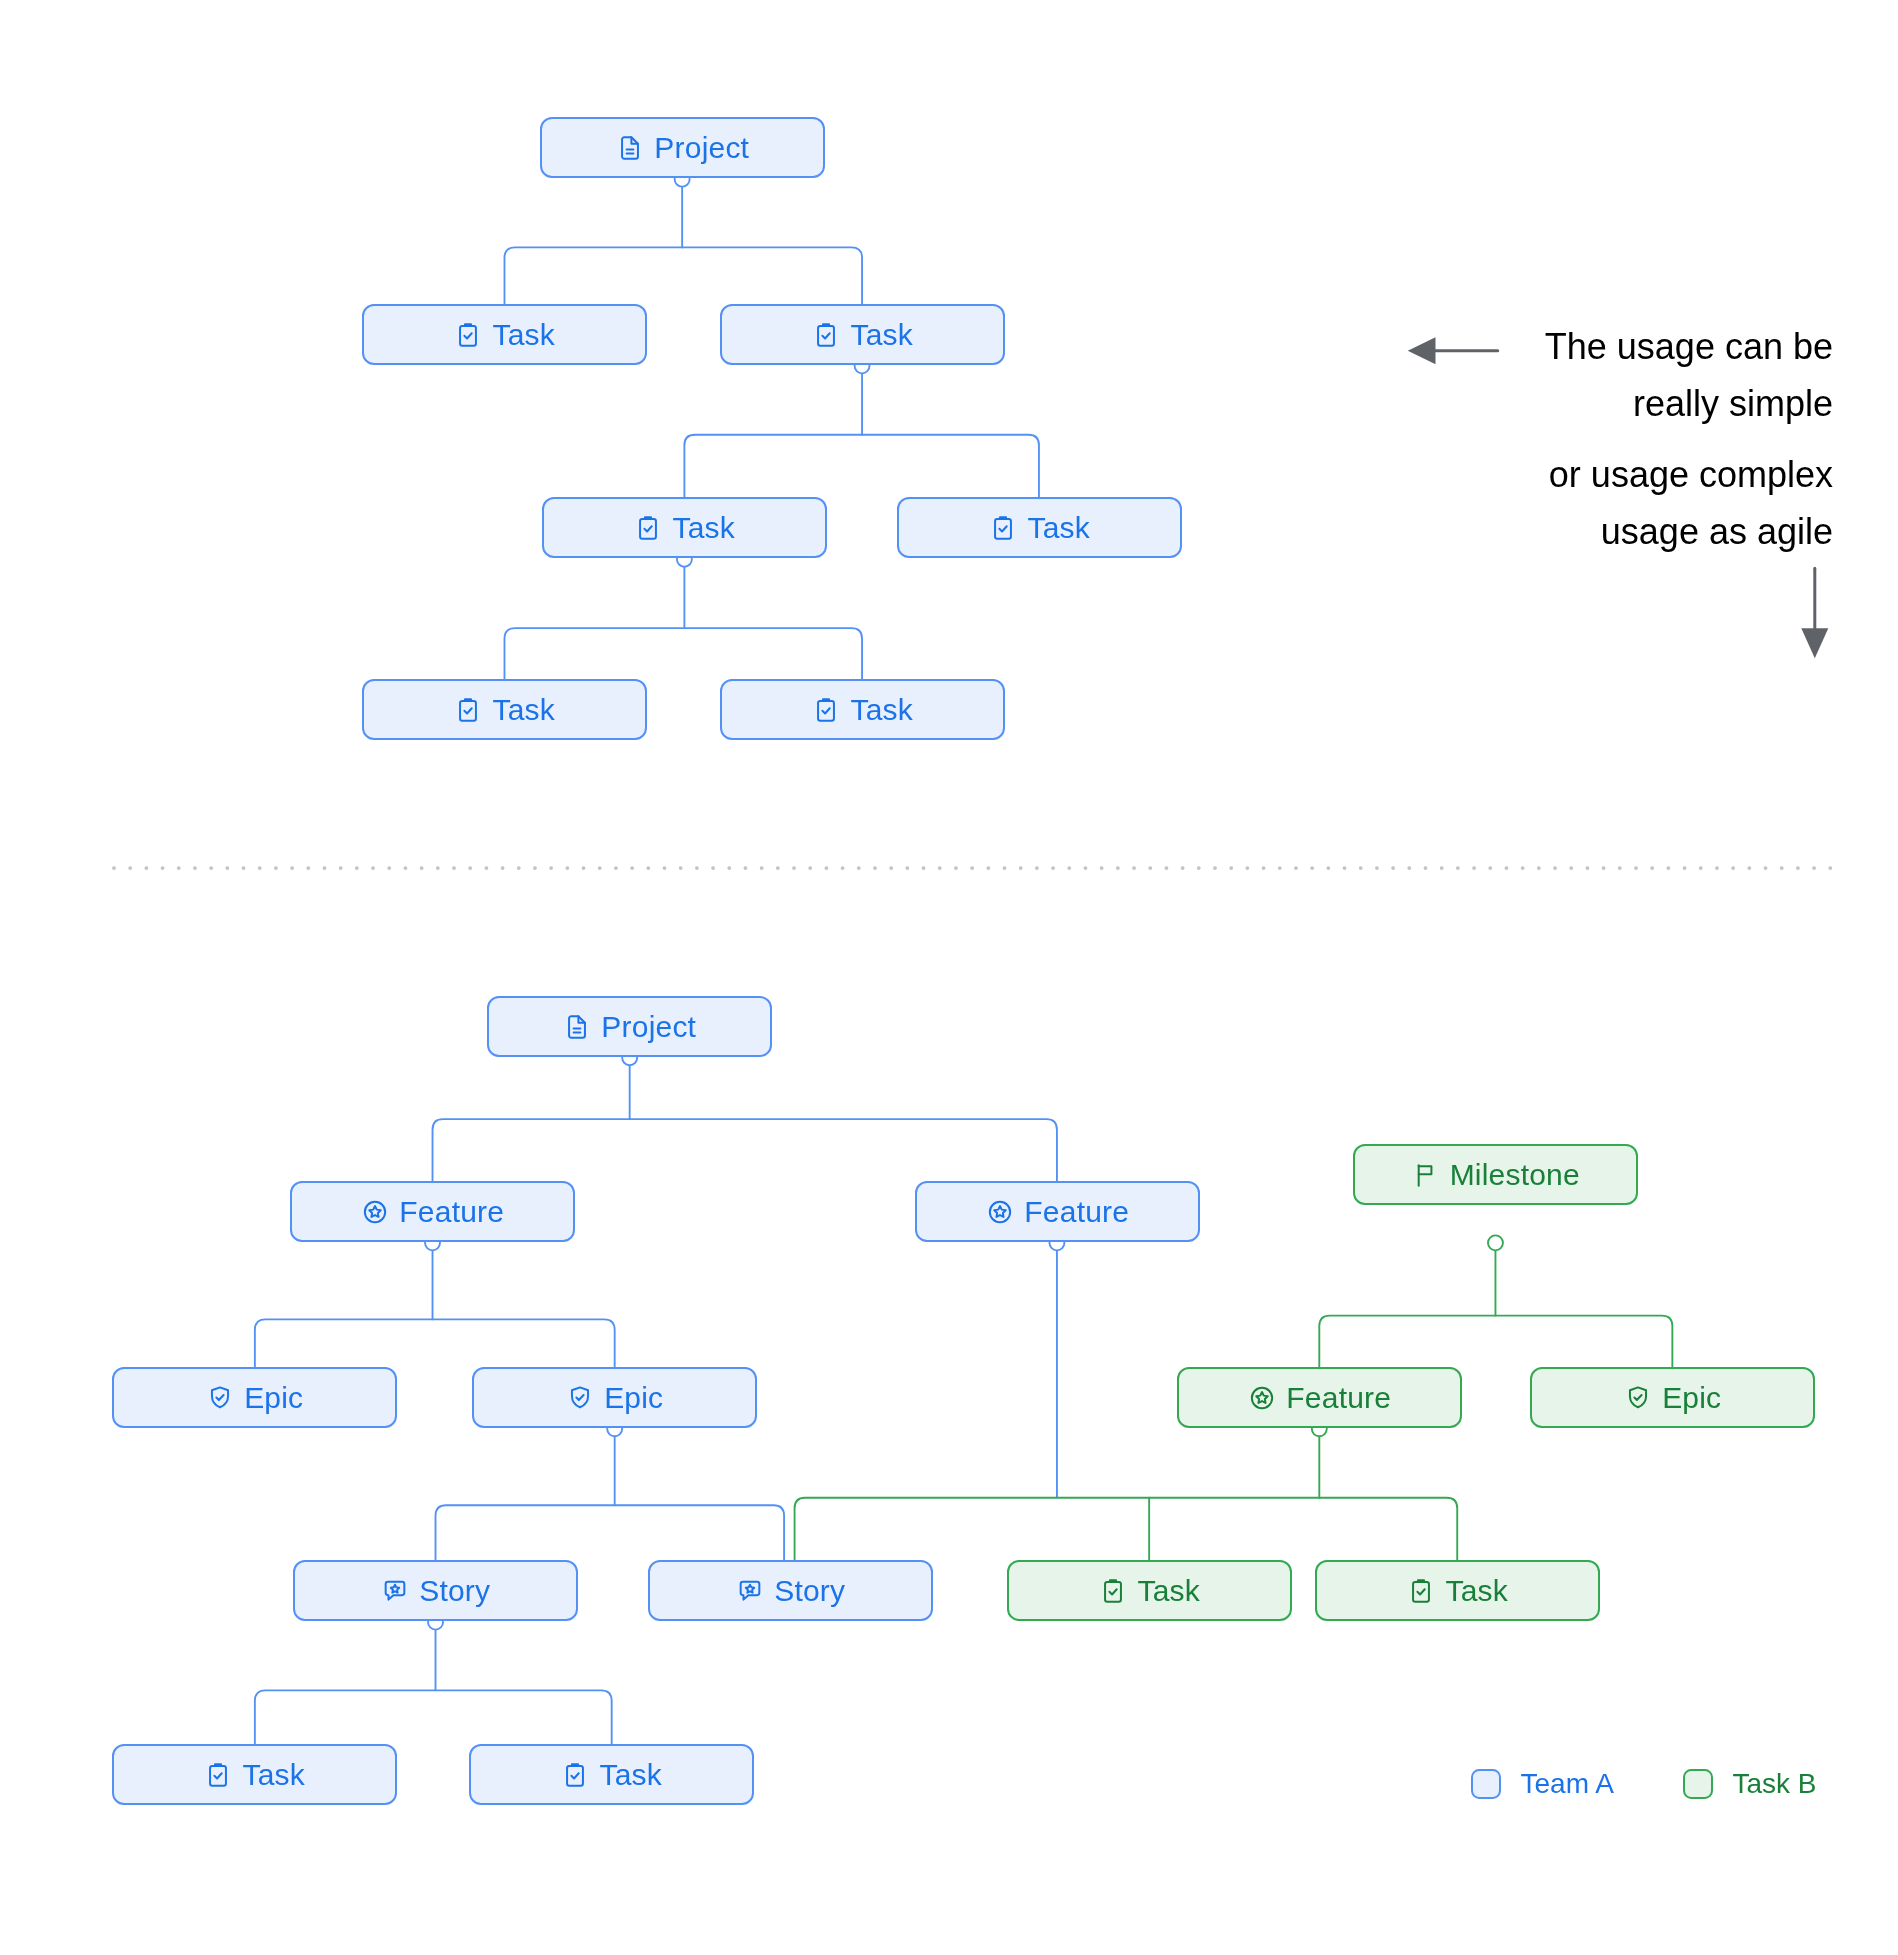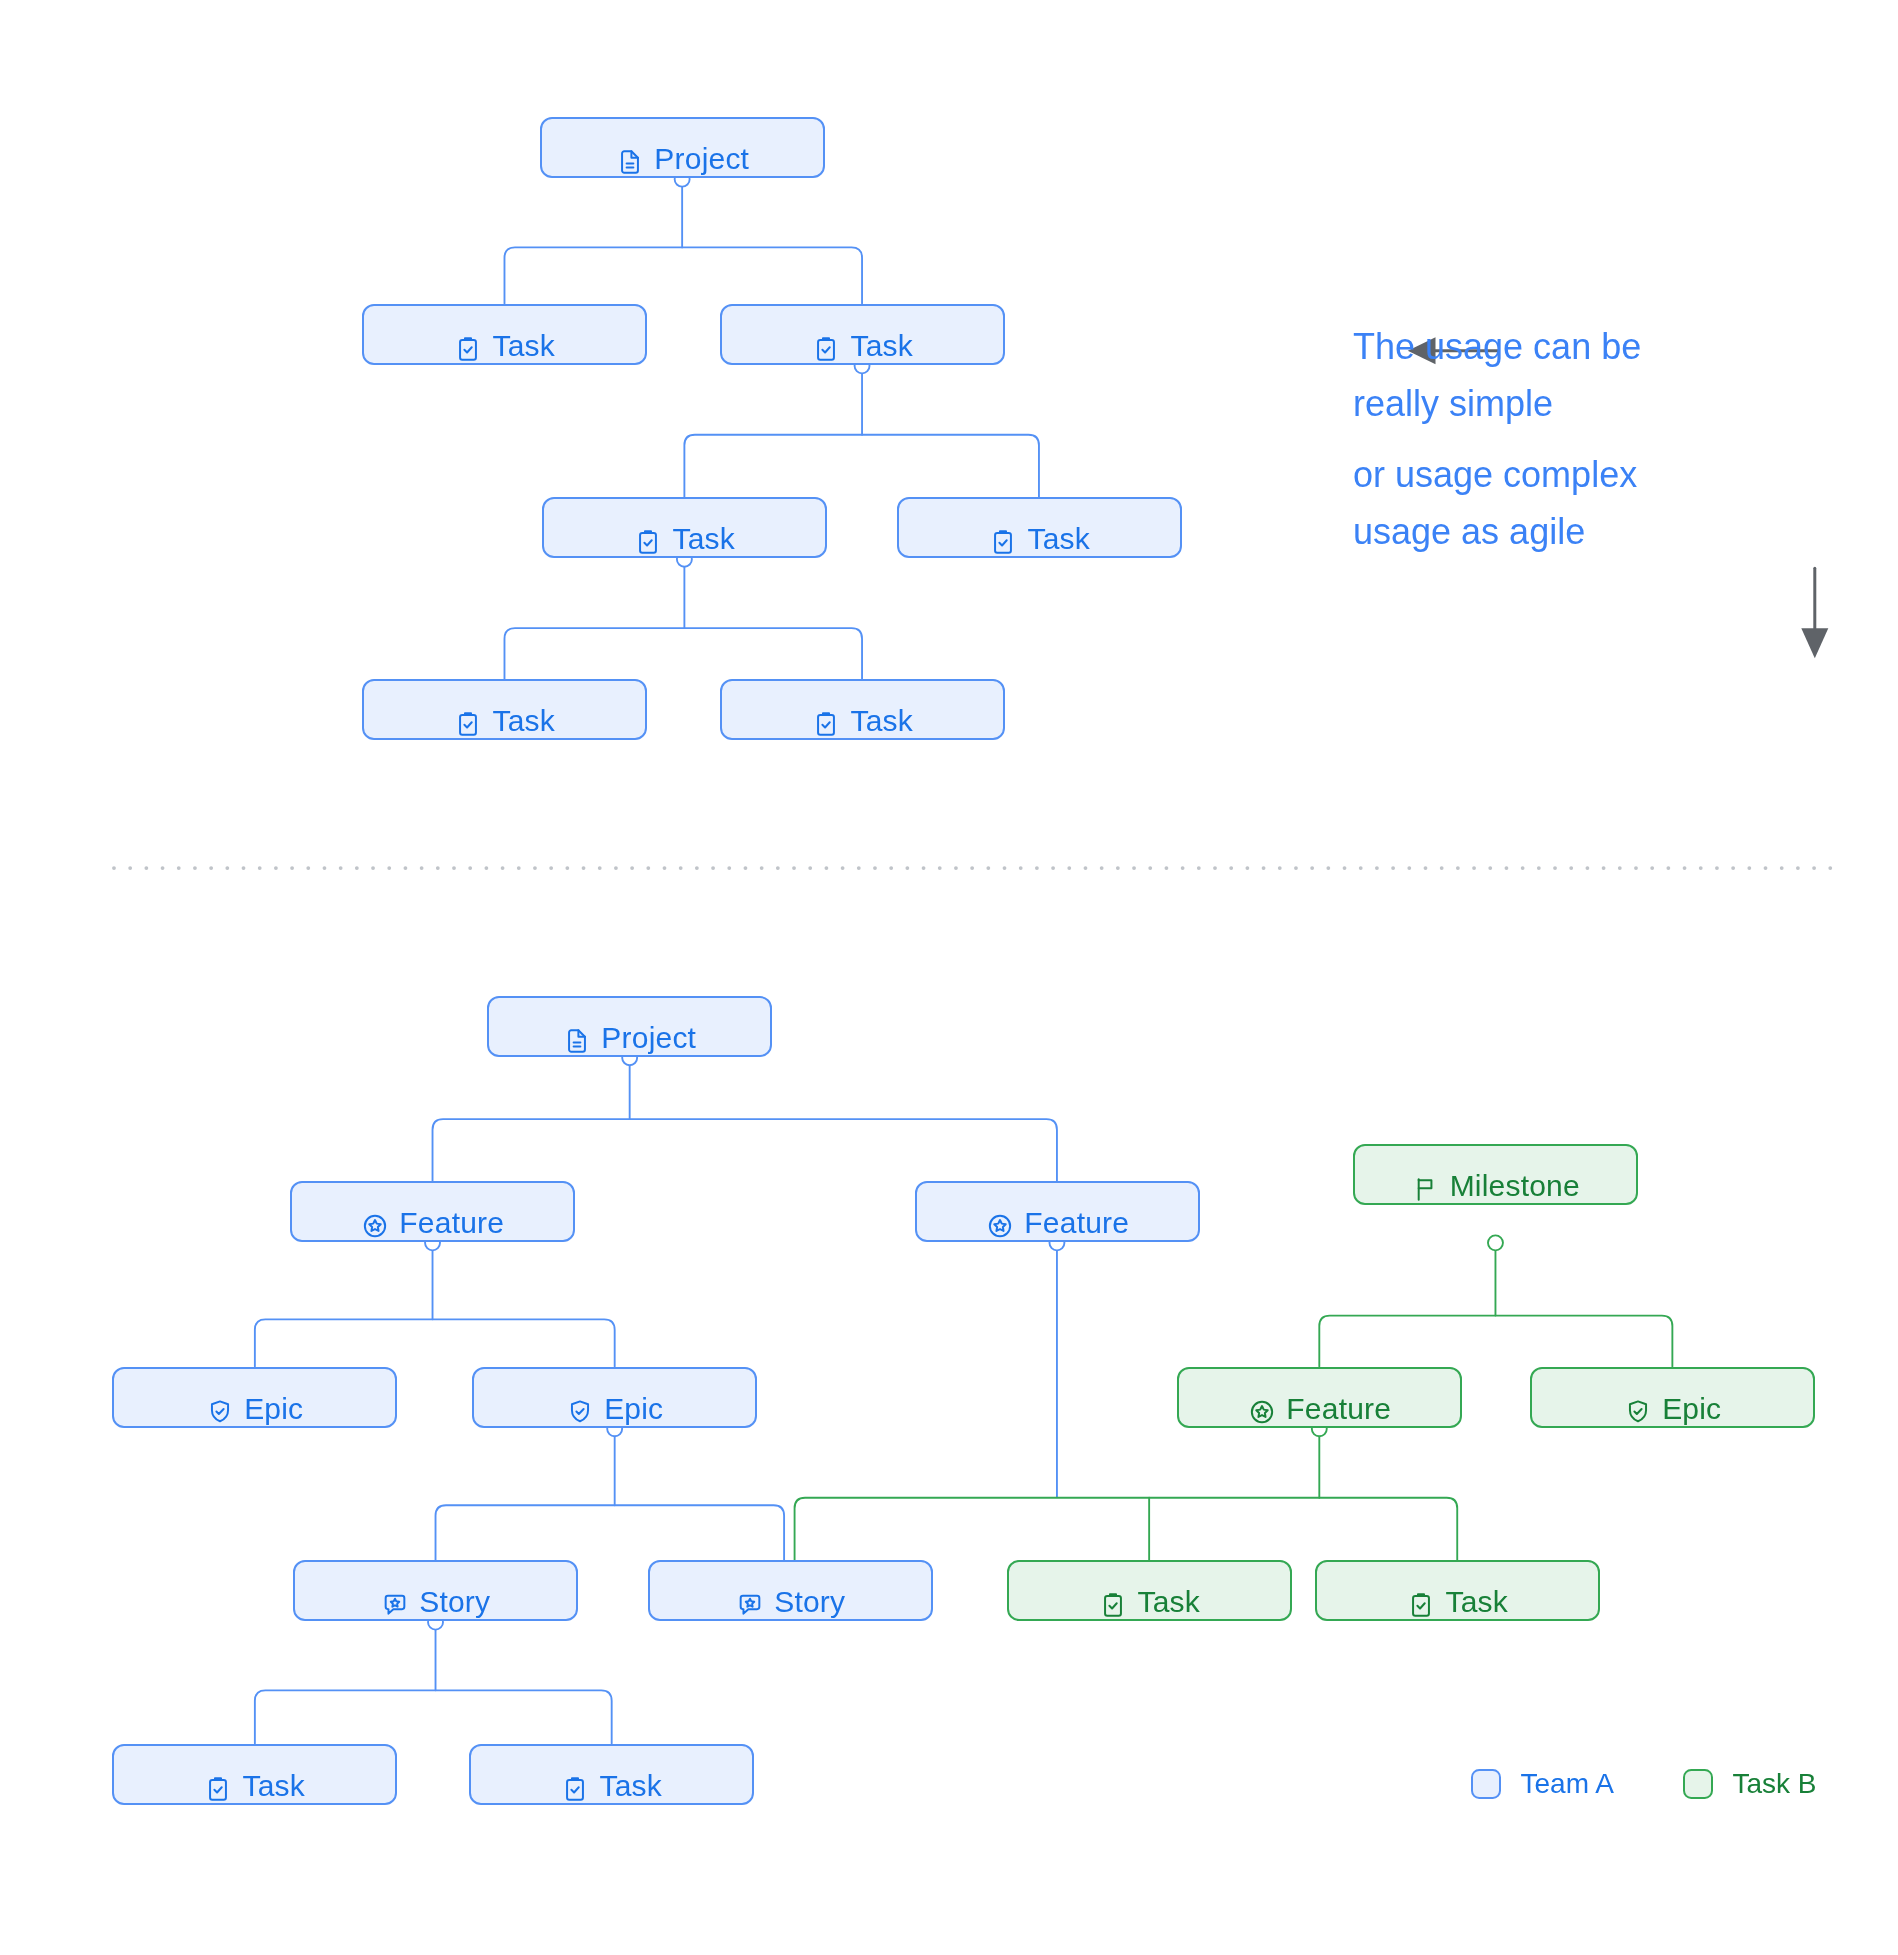--- a/index.html
+++ b/index.html
@@ -14,30 +14,30 @@
   .cn{fill:#ffffff;stroke-width:2.5px;}
   .cnb{stroke:#5491F5;}
   .cng{stroke:#34A853;}
   .gray{stroke:#5F6368;}
   .grayfill{fill:#5F6368;stroke:none;}
   .dots{stroke:#C0C4C9;stroke-width:5px;stroke-linecap:round;stroke-dasharray:0.1 21.5;fill:none;}
 
   .node{
     position:absolute;width:285px;height:61px;box-sizing:border-box;
     border:2.2px solid;border-radius:12px;
-    display:flex;align-items:flex-end;justify-content:center;gap:10.5px;
+    display:flex;align-items:center;justify-content:center;gap:10.5px;
     font-size:30px;font-weight:500;letter-spacing:0.2px;
   }
   .node.blue{background:#E8F0FE;border-color:#5491F5;color:#1A73E8;}
   .node.green{background:#E6F4EA;border-color:#34A853;color:#188038;}
   .ic{width:28px;height:28px;flex:none;stroke:currentColor;fill:none;stroke-width:1.7;stroke-linecap:round;stroke-linejoin:round;}
 
   .note{
-    position:absolute;top:318px;right:65px;width:480px;
-    color:#3b82f6;font-size:36px;line-height:57px;font-weight:400;
+    position:absolute;top:318px;right:65px;width:480px;text-align:right;
+    color:#000000;font-size:36px;line-height:57px;font-weight:400;
   }
   .note .p2{margin-top:13.5px;}
 
   .legend{
     position:absolute;left:1471px;top:1768px;display:flex;align-items:center;gap:69px;
     font-size:28px;font-weight:500;
   }
   .lg-item{display:flex;align-items:center;gap:19.5px;}
   .sw{width:30px;height:30px;box-sizing:border-box;border:2.2px solid;border-radius:8.2px;}
   .sw.a{background:#E8F0FE;border-color:#5491F5;}

